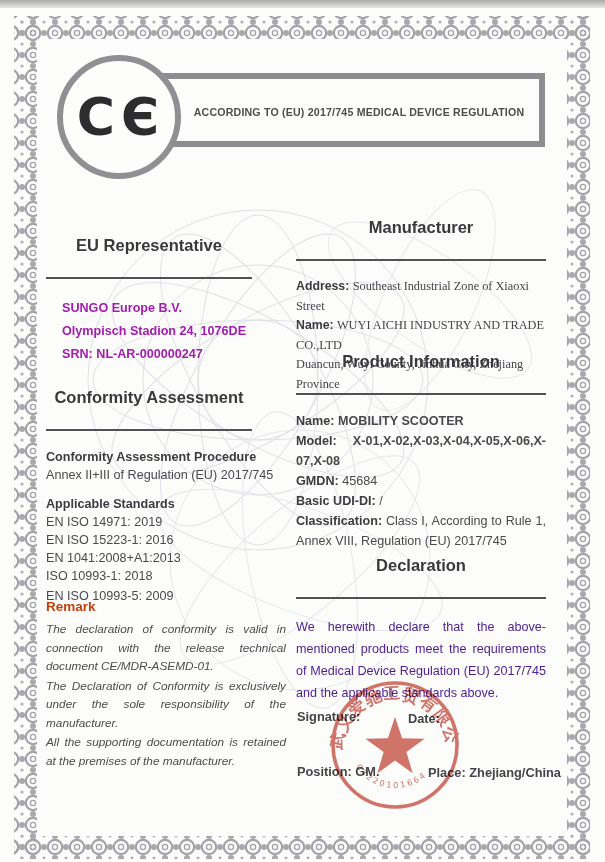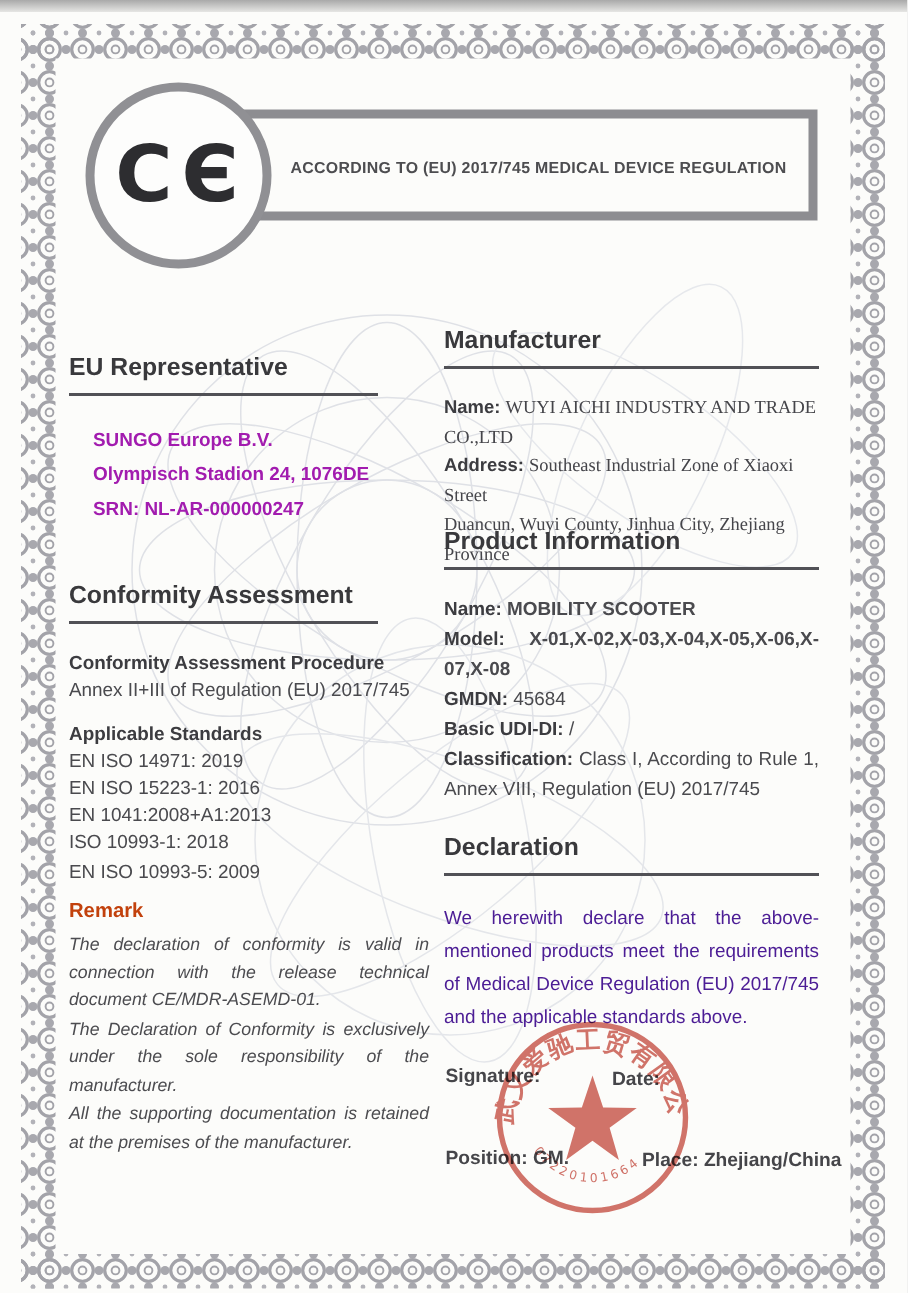--- a/index.html
+++ b/index.html
@@ -26,21 +26,21 @@
     border:6px solid #8d8d91;box-sizing:border-box;z-index:3;background:rgba(252,252,250,.65);
     display:flex;flex-direction:column;align-items:center;justify-content:center;
     padding-left:26px;
   }
   .doc-title{font-size:19px;font-weight:bold;color:#4d4d50;letter-spacing:.6px;white-space:nowrap;}
   .doc-subtitle{font-size:10.6px;font-weight:bold;color:#4d4d50;margin-top:4px;letter-spacing:.2px;white-space:nowrap;}
   
   .sec{position:absolute;z-index:2;}
   .sec-heading{
     font-size:16.5px;font-weight:bold;color:#39393c;
-    border-bottom:2.5px solid #515156;padding-bottom:7px;
+    border-bottom:2.5px solid #515156;padding-bottom:22px;text-align:center;
   }
   .left-col-w{width:240px;} .right-col-w{width:250px;}
   .u-short{width:206px;}
   .bold-line{font-weight:bold;font-size:12.6px;color:#a21caf;line-height:23px;margin-left:16px;}
   .std-line{font-size:12.6px;color:#4a4a4e;line-height:18px;}
   .label-b{font-weight:bold;color:#3c3c40;}
   .serif-val{font-family:"Liberation Serif", serif;color:#45454a;}
   .pi-row{font-size:12.6px;line-height:20px;color:#4a4a4e;text-align:justify;}
   .remark-h{font-size:13.5px;font-weight:bold;color:#c2410c;margin-bottom:6px;}
   .remark-p{font-style:italic;font-size:11.8px;line-height:18.5px;color:#4c4c50;text-align:justify;margin:0 0 1px 0;}
@@ -138,22 +138,22 @@
   <div class="sec left-col-w" style="left:46px;top:599px;">
     <div class="remark-h">Remark</div>
     <p class="remark-p">The declaration of conformity is valid in connection with the release technical document CE/MDR-ASEMD-01.</p>
     <p class="remark-p">The Declaration of Conformity is exclusively under the sole responsibility of the manufacturer.</p>
     <p class="remark-p">All the supporting documentation is retained at the premises of the manufacturer.</p>
   </div>
 
   <div class="sec right-col-w" style="left:296px;top:218px;">
     <div class="sec-heading">Manufacturer</div>
     <div style="margin-top:16px;font-size:12.3px;line-height:19.5px;">
+      <div><span class="label-b">Address:</span> <span class="serif-val">Southeast Industrial Zone of Xiaoxi Street</span></div>
       <div><span class="label-b">Name:</span> <span class="serif-val">WUYI AICHI INDUSTRY AND TRADE CO.,LTD</span></div>
-      <div><span class="label-b">Address:</span> <span class="serif-val">Southeast Industrial Zone of Xiaoxi Street</span></div>
       <div class="serif-val">Duancun, Wuyi County, Jinhua City, Zhejiang Province</div>
     </div>
   </div>
 
   <div class="sec right-col-w" style="left:296px;top:352px;">
     <div class="sec-heading">Product Information</div>
     <div style="margin-top:16px;">
       <div class="pi-row"><span class="label-b">Name:</span> <b>MOBILITY SCOOTER</b></div>
       <div class="pi-row"><span class="label-b">Model:</span> <b>X-01,X-02,X-03,X-04,X-05,X-06,X-07,X-08</b></div>
       <div class="pi-row"><span class="label-b">GMDN:</span> <span>45684</span></div>

